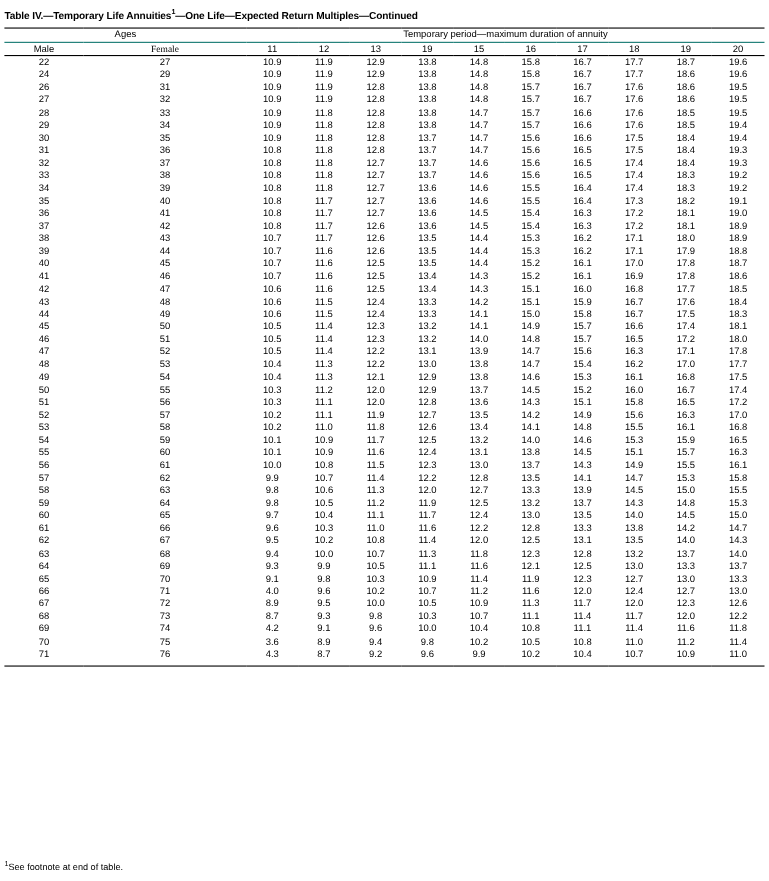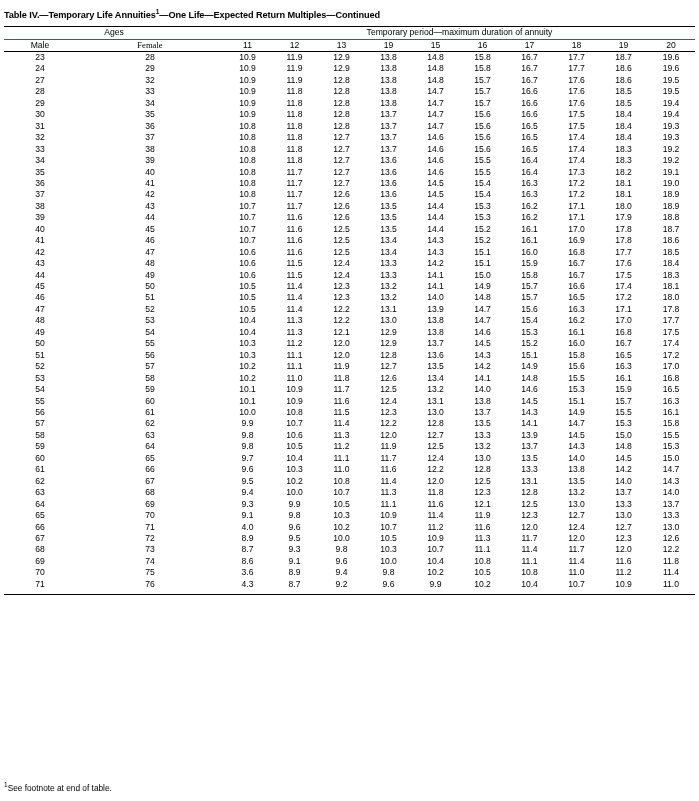--- a/index.html
+++ b/index.html
@@ -133,23 +133,23 @@
         <td class="hdr-sub">17</td>
         <td class="hdr-sub">18</td>
         <td class="hdr-sub">19</td>
         <td class="hdr-sub">20</td>
       </tr>
       <tr class="rule-bottom">
           <td colspan="12"></td>
         </tr>
     </thead>
     <tbody id="table-body">
-        <tr class="body-row">
-          <td class="age-col male-cell">23</td>
-          <td class="age-col female-cell">28</td>
+    <tr class="body-row first-body-row">
+          <td class="age-col male-cell">22</td>
+          <td class="age-col female-cell">27</td>
           <td>10.9</td>
           <td>11.9</td>
           <td>12.9</td>
           <td>13.8</td>
           <td>14.8</td>
           <td>15.8</td>
           <td>16.7</td>
           <td>17.7</td>
           <td>18.7</td>
           <td>19.6</td>
@@ -160,20 +160,34 @@
           <td>10.9</td>
           <td>11.9</td>
           <td>12.9</td>
           <td>13.8</td>
           <td>14.8</td>
           <td>15.8</td>
           <td>16.7</td>
           <td>17.7</td>
           <td>18.6</td>
           <td>19.6</td>
+        </tr>
+        <tr class="body-row">
+          <td class="age-col male-cell">26</td>
+          <td class="age-col female-cell">31</td>
+          <td>10.9</td>
+          <td>11.9</td>
+          <td>12.8</td>
+          <td>13.8</td>
+          <td>14.8</td>
+          <td>15.7</td>
+          <td>16.7</td>
+          <td>17.6</td>
+          <td>18.6</td>
+          <td>19.5</td>
         </tr>
         <tr class="body-row">
           <td class="age-col male-cell">27</td>
           <td class="age-col female-cell">32</td>
           <td>10.9</td>
           <td>11.9</td>
           <td>12.8</td>
           <td>13.8</td>
           <td>14.8</td>
           <td>15.7</td>
@@ -752,21 +766,21 @@
           <td>10.7</td>
           <td>11.1</td>
           <td>11.4</td>
           <td>11.7</td>
           <td>12.0</td>
           <td>12.2</td>
         </tr>
         <tr class="body-row">
           <td class="age-col male-cell">69</td>
           <td class="age-col female-cell">74</td>
-          <td>8.6</td>
+          <td>4.2</td>
           <td>9.1</td>
           <td>9.6</td>
           <td>10.0</td>
           <td>10.4</td>
           <td>10.8</td>
           <td>11.1</td>
           <td>11.4</td>
           <td>11.6</td>
           <td>11.8</td>
         </tr>

